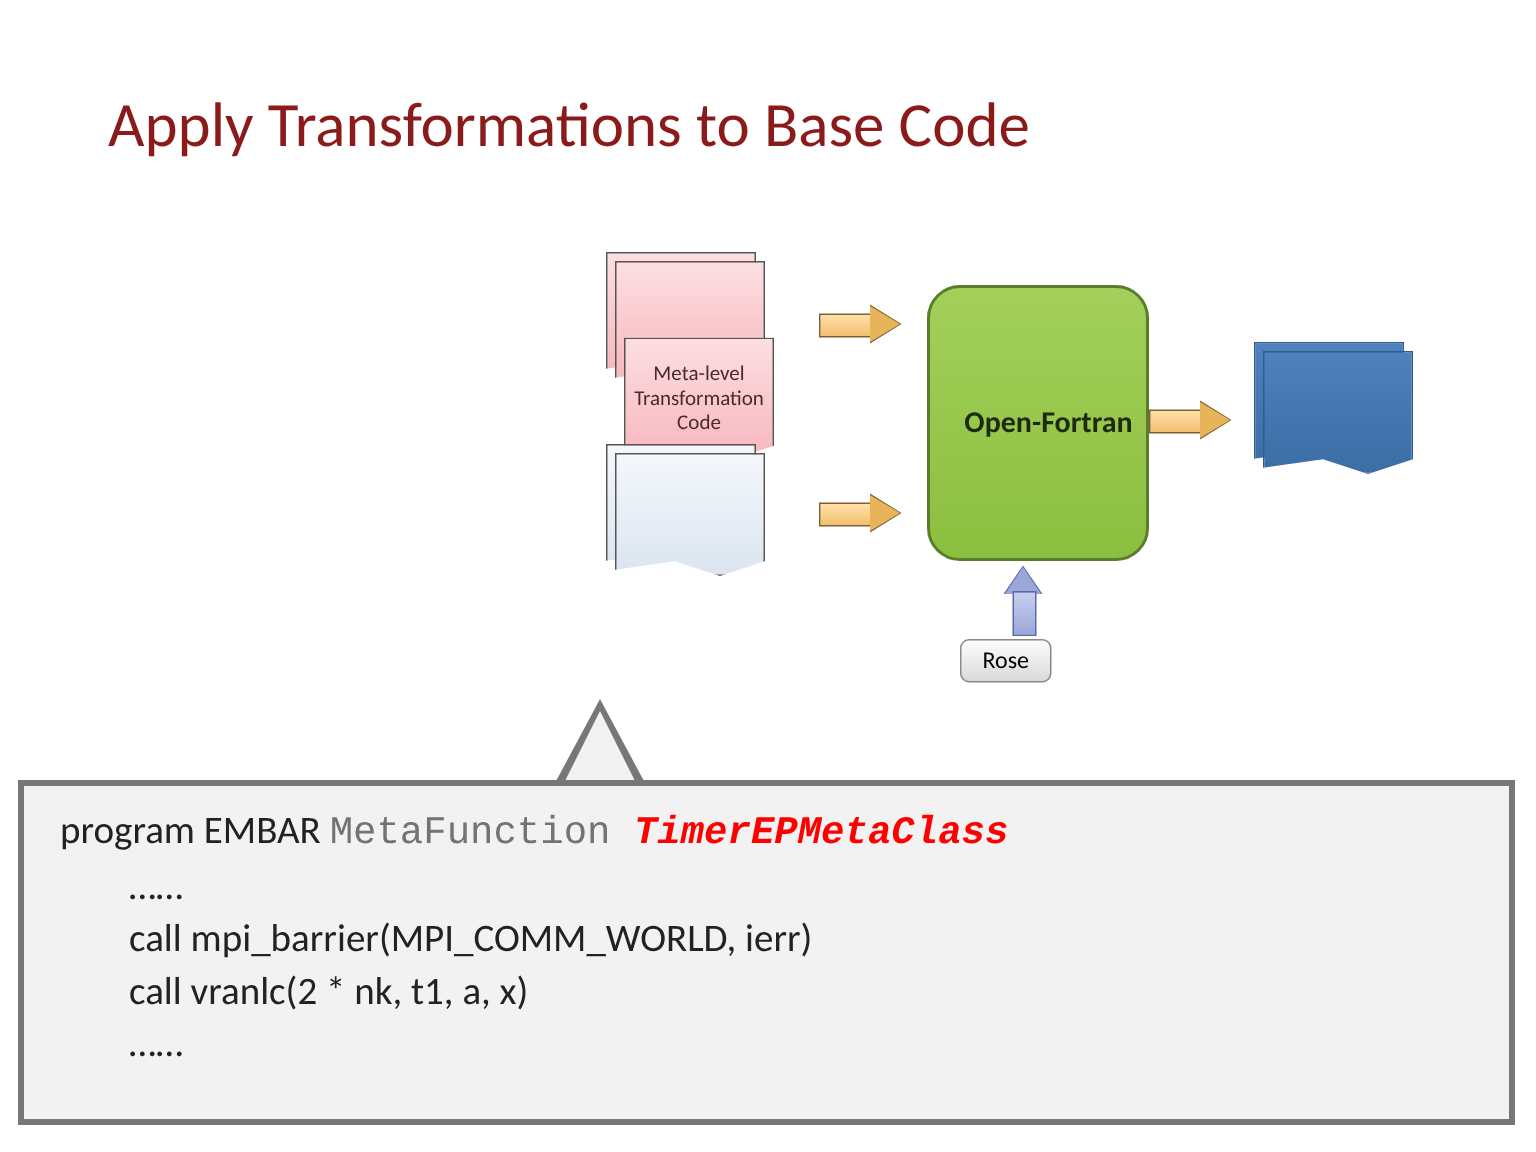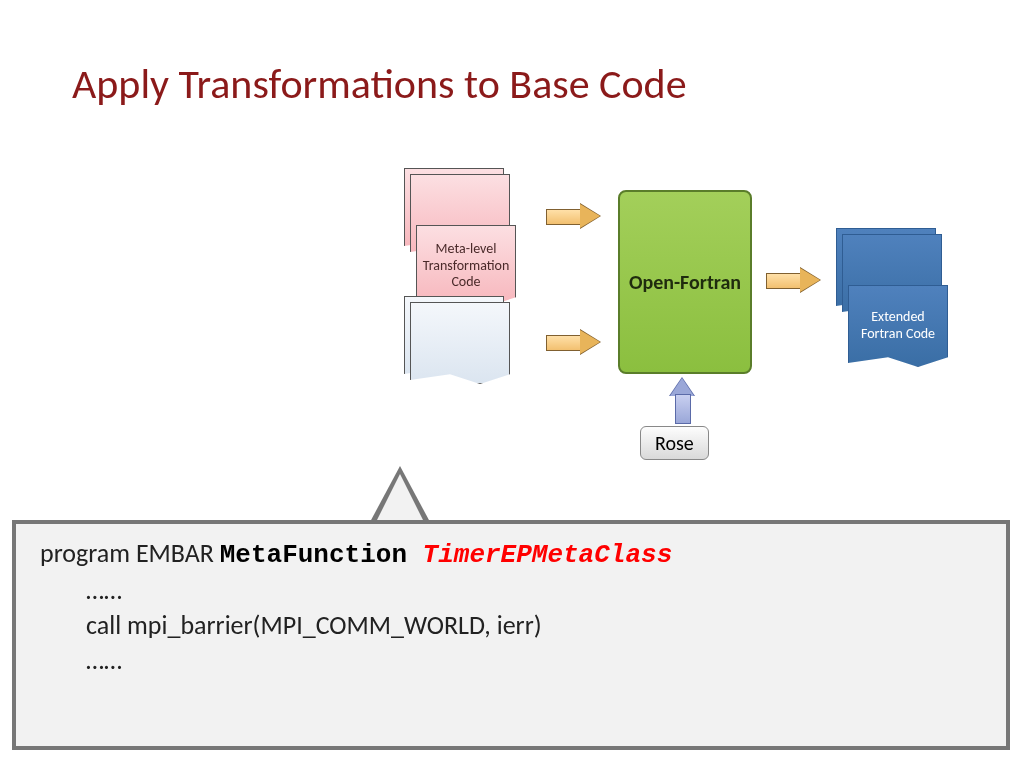--- a/index.html
+++ b/index.html
@@ -44,34 +44,35 @@
   .blue .doccopy  { background: linear-gradient(#4f81bd,#3a6ea5); color:#fff; border-color:#2f5d93;}
   .doccopy.c1 { left:0; top:0; }
   .doccopy.c2 { left:6px; top:6px; }
   .doccopy.c3 { left:12px; top:12px;margin-top:45px; }
   .doccopy.c1, .doccopy.c2 { color: transparent; }
   
   .procbox {
     position: absolute;
     border: 2px solid #5a7d2a;
     background: linear-gradient(#a3cf5a,#8bbf3f);
-    border-radius: 8px;
+    border-radius: 22px;
     display:flex; align-items:center; justify-content:center;
     text-align:center;
     font-weight:700;
     font-size:20px;
     color:#1f2b0e;
+    padding-left:14px;
   }
   .smallbox {
     position:absolute;
     border:1.5px solid #888;
     border-radius:6px;
     background:linear-gradient(#fdfdfd,#d9d9d9);
     display:flex;align-items:center;justify-content:center;
-    font-size:20px;
+    font-size:16px;
     padding:4px 14px;
   }
   
   .arrow {
     position: absolute;
     width: 54px;
     height: 24px;
   }
   .arrow .shaft {
     position:absolute;
@@ -147,21 +148,21 @@
   .callout-tri-inner{
     position:absolute;
     left:376px;
     top:474px;
     width:0;height:0;
     border-left:24px solid transparent;
     border-right:24px solid transparent;
     border-bottom:48px solid #f2f2f2;
   }
   .codeline { font-size:26px; color:#222; line-height:1.35;}
-  .codeline .kw { font-family: "Courier New", monospace; font-weight:700; color:#000000;}
+  .codeline .kw { font-family: "Courier New", monospace; font-weight:400; color:#737373;}
   .codeline .kwi{ font-family: "Courier New", monospace; font-weight:700; font-style:italic; color:#ff0000;text-align:right;}
   .ind1 { padding-left:52px;}
   .ind0 { padding-left:6px;}
 </style>
 </head>
 <body>
 
 <div class="title">Apply Transformations to Base Code</div>
 
 <div class="docstack pink" style="left:404px; top:168px;">
@@ -190,33 +191,33 @@
 
 <div class="arrow" style="left:766px; top:268px;">
   <div class="shaft"></div>
     <div class="headborder"></div>
     <div class="head"></div>
 </div>
 
 <div class="docstack blue" style="left:836px; top:228px;">
   <div class="doccopy c1"></div>
   <div class="doccopy c2"></div>
-  <div class="doccopy c3">Extended Fortran Code</div>
 </div>
 
 <div class="varrow" style="left:670px; top:378px;">
   <div class="headborder"></div>
     <div class="head"></div>
     <div class="shaft"></div>
 </div>
 <div class="smallbox" style="left:640px; top:426px;">Rose</div>
 
 <div class="callout-tri"></div>
 <div class="callout-tri-inner"></div>
 
 <div class="callout">
   <div class="codeline ind0">
     <span>program EMBAR </span><span class="kw">MetaFunction </span><span class="kwi">TimerEPMetaClass</span>
   </div>
   <div class="codeline ind1">……</div>
   <div class="codeline ind1">call mpi_barrier(MPI_COMM_WORLD, ierr)</div>
+  <div class="codeline ind1">call vranlc(2 * nk, t1, a, x)</div>
   <div class="codeline ind1">……</div>
 </div>
 
 </body></html>

